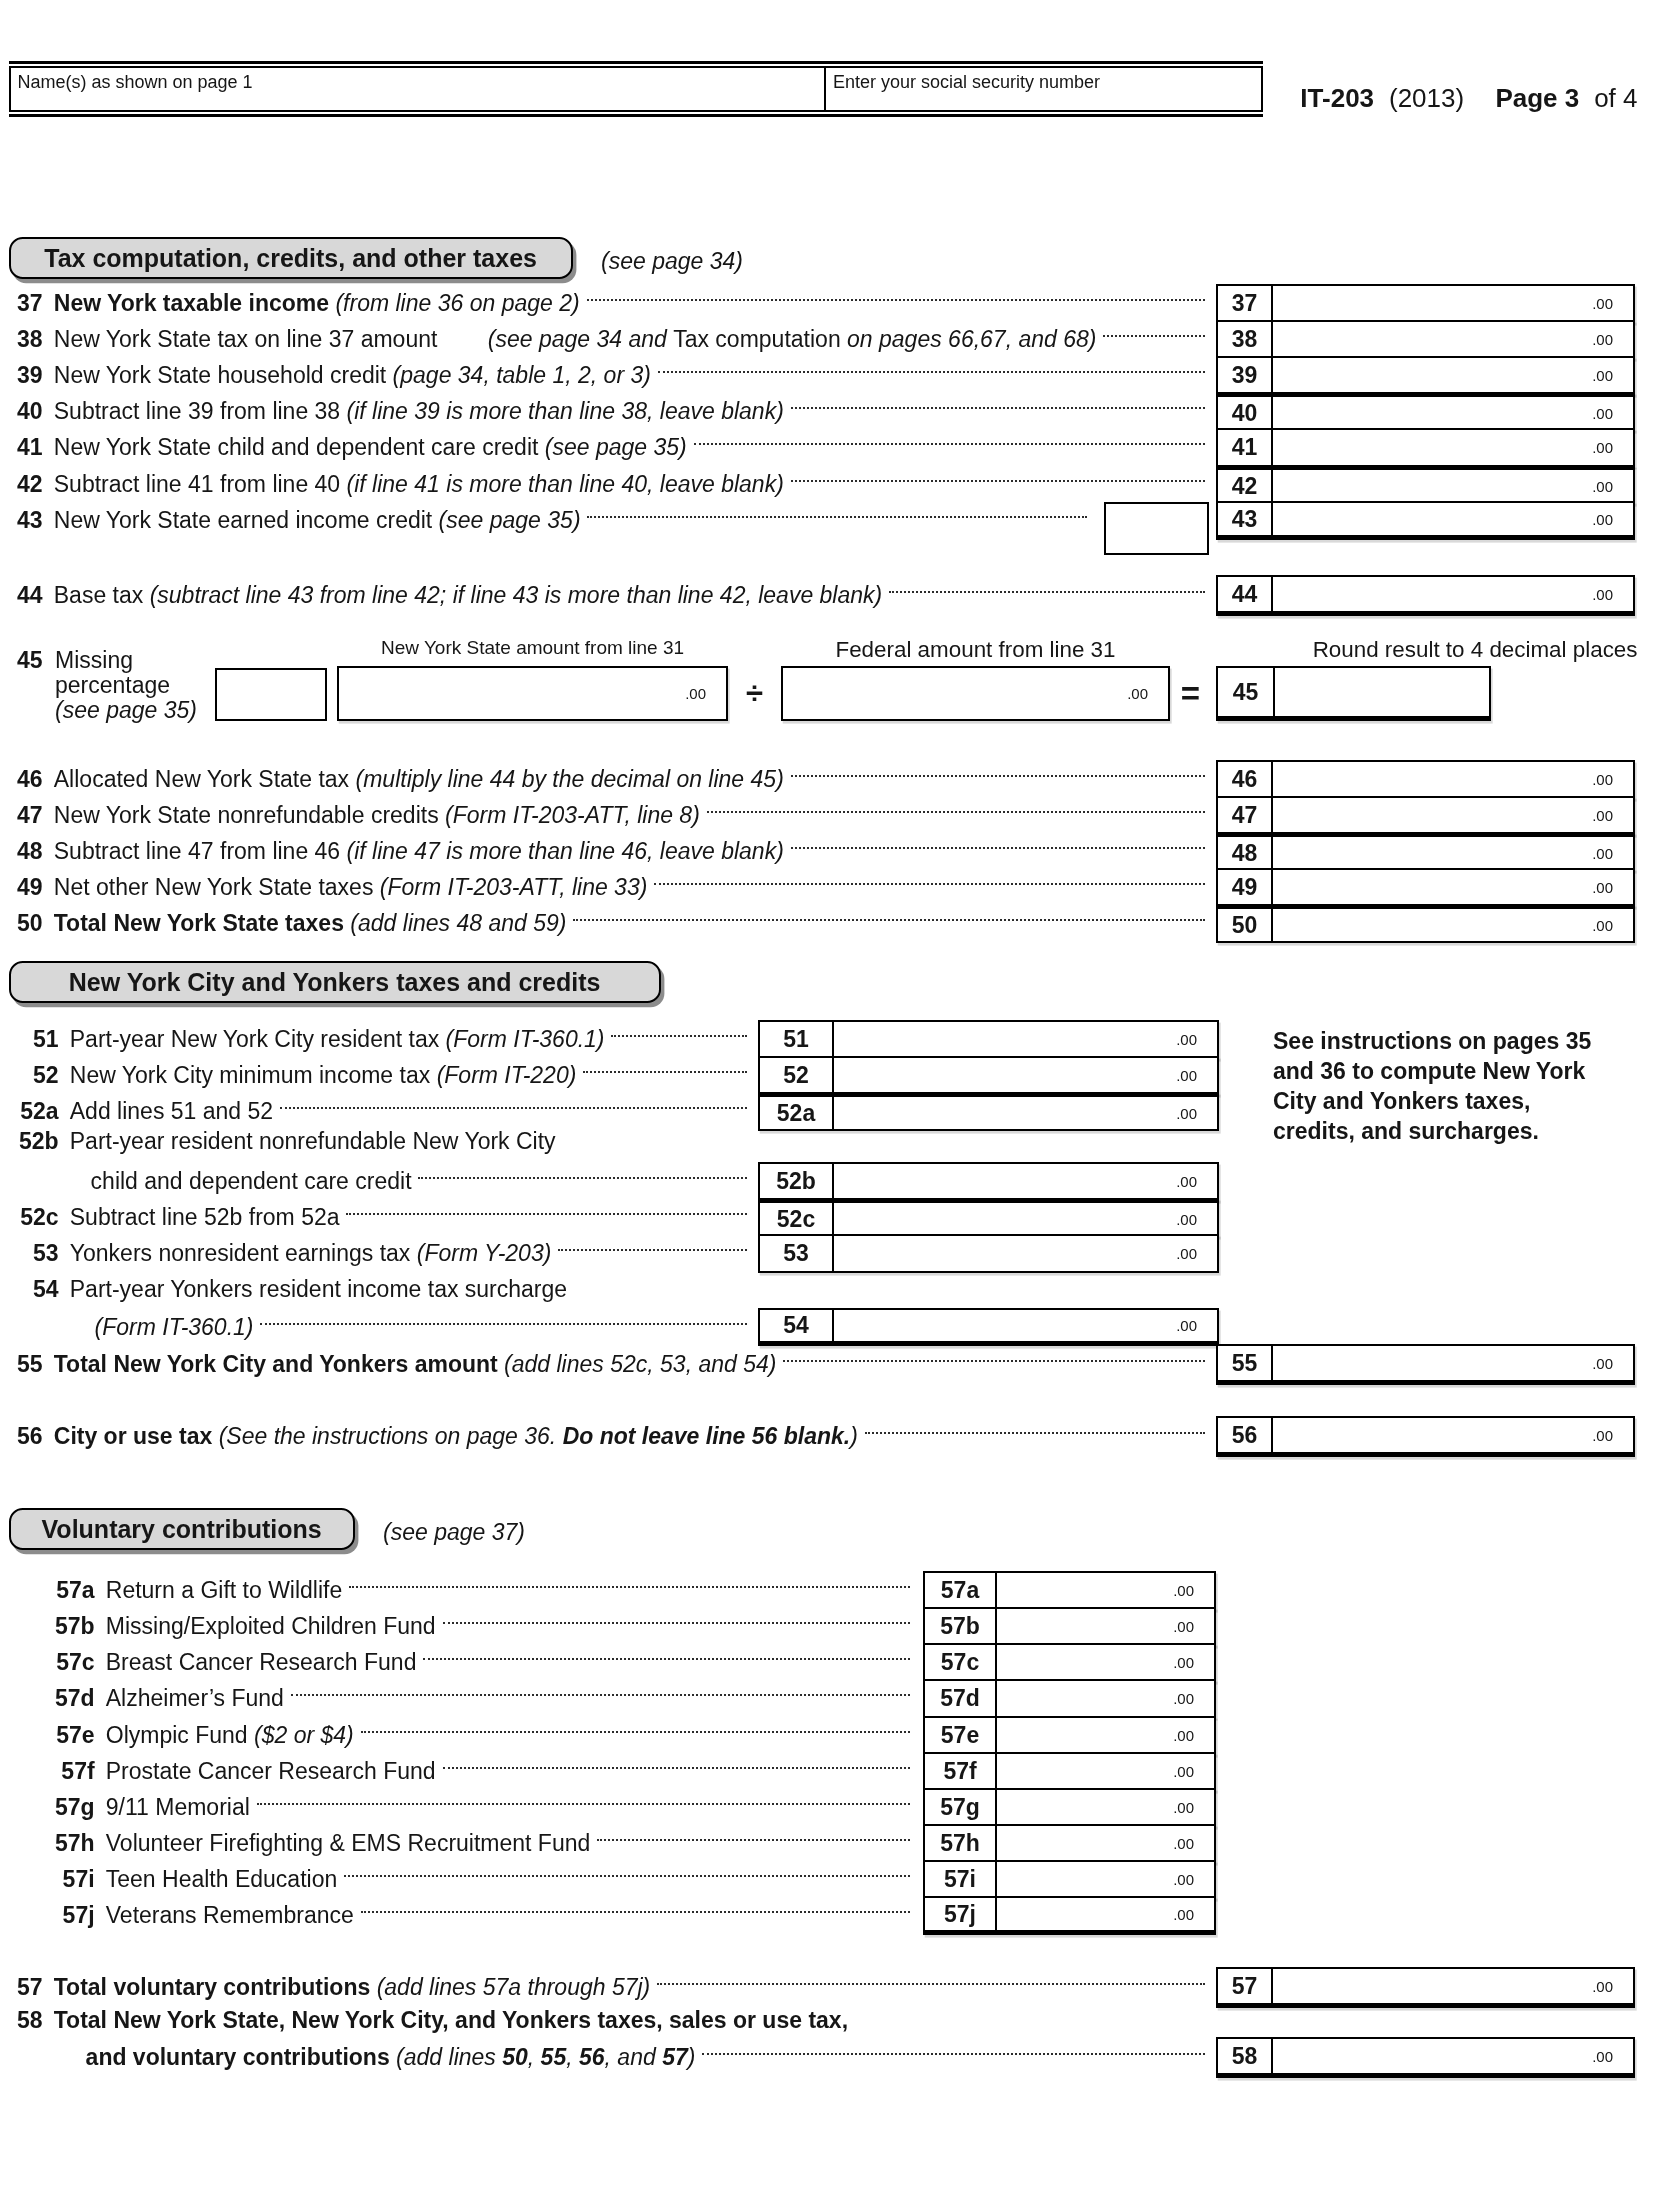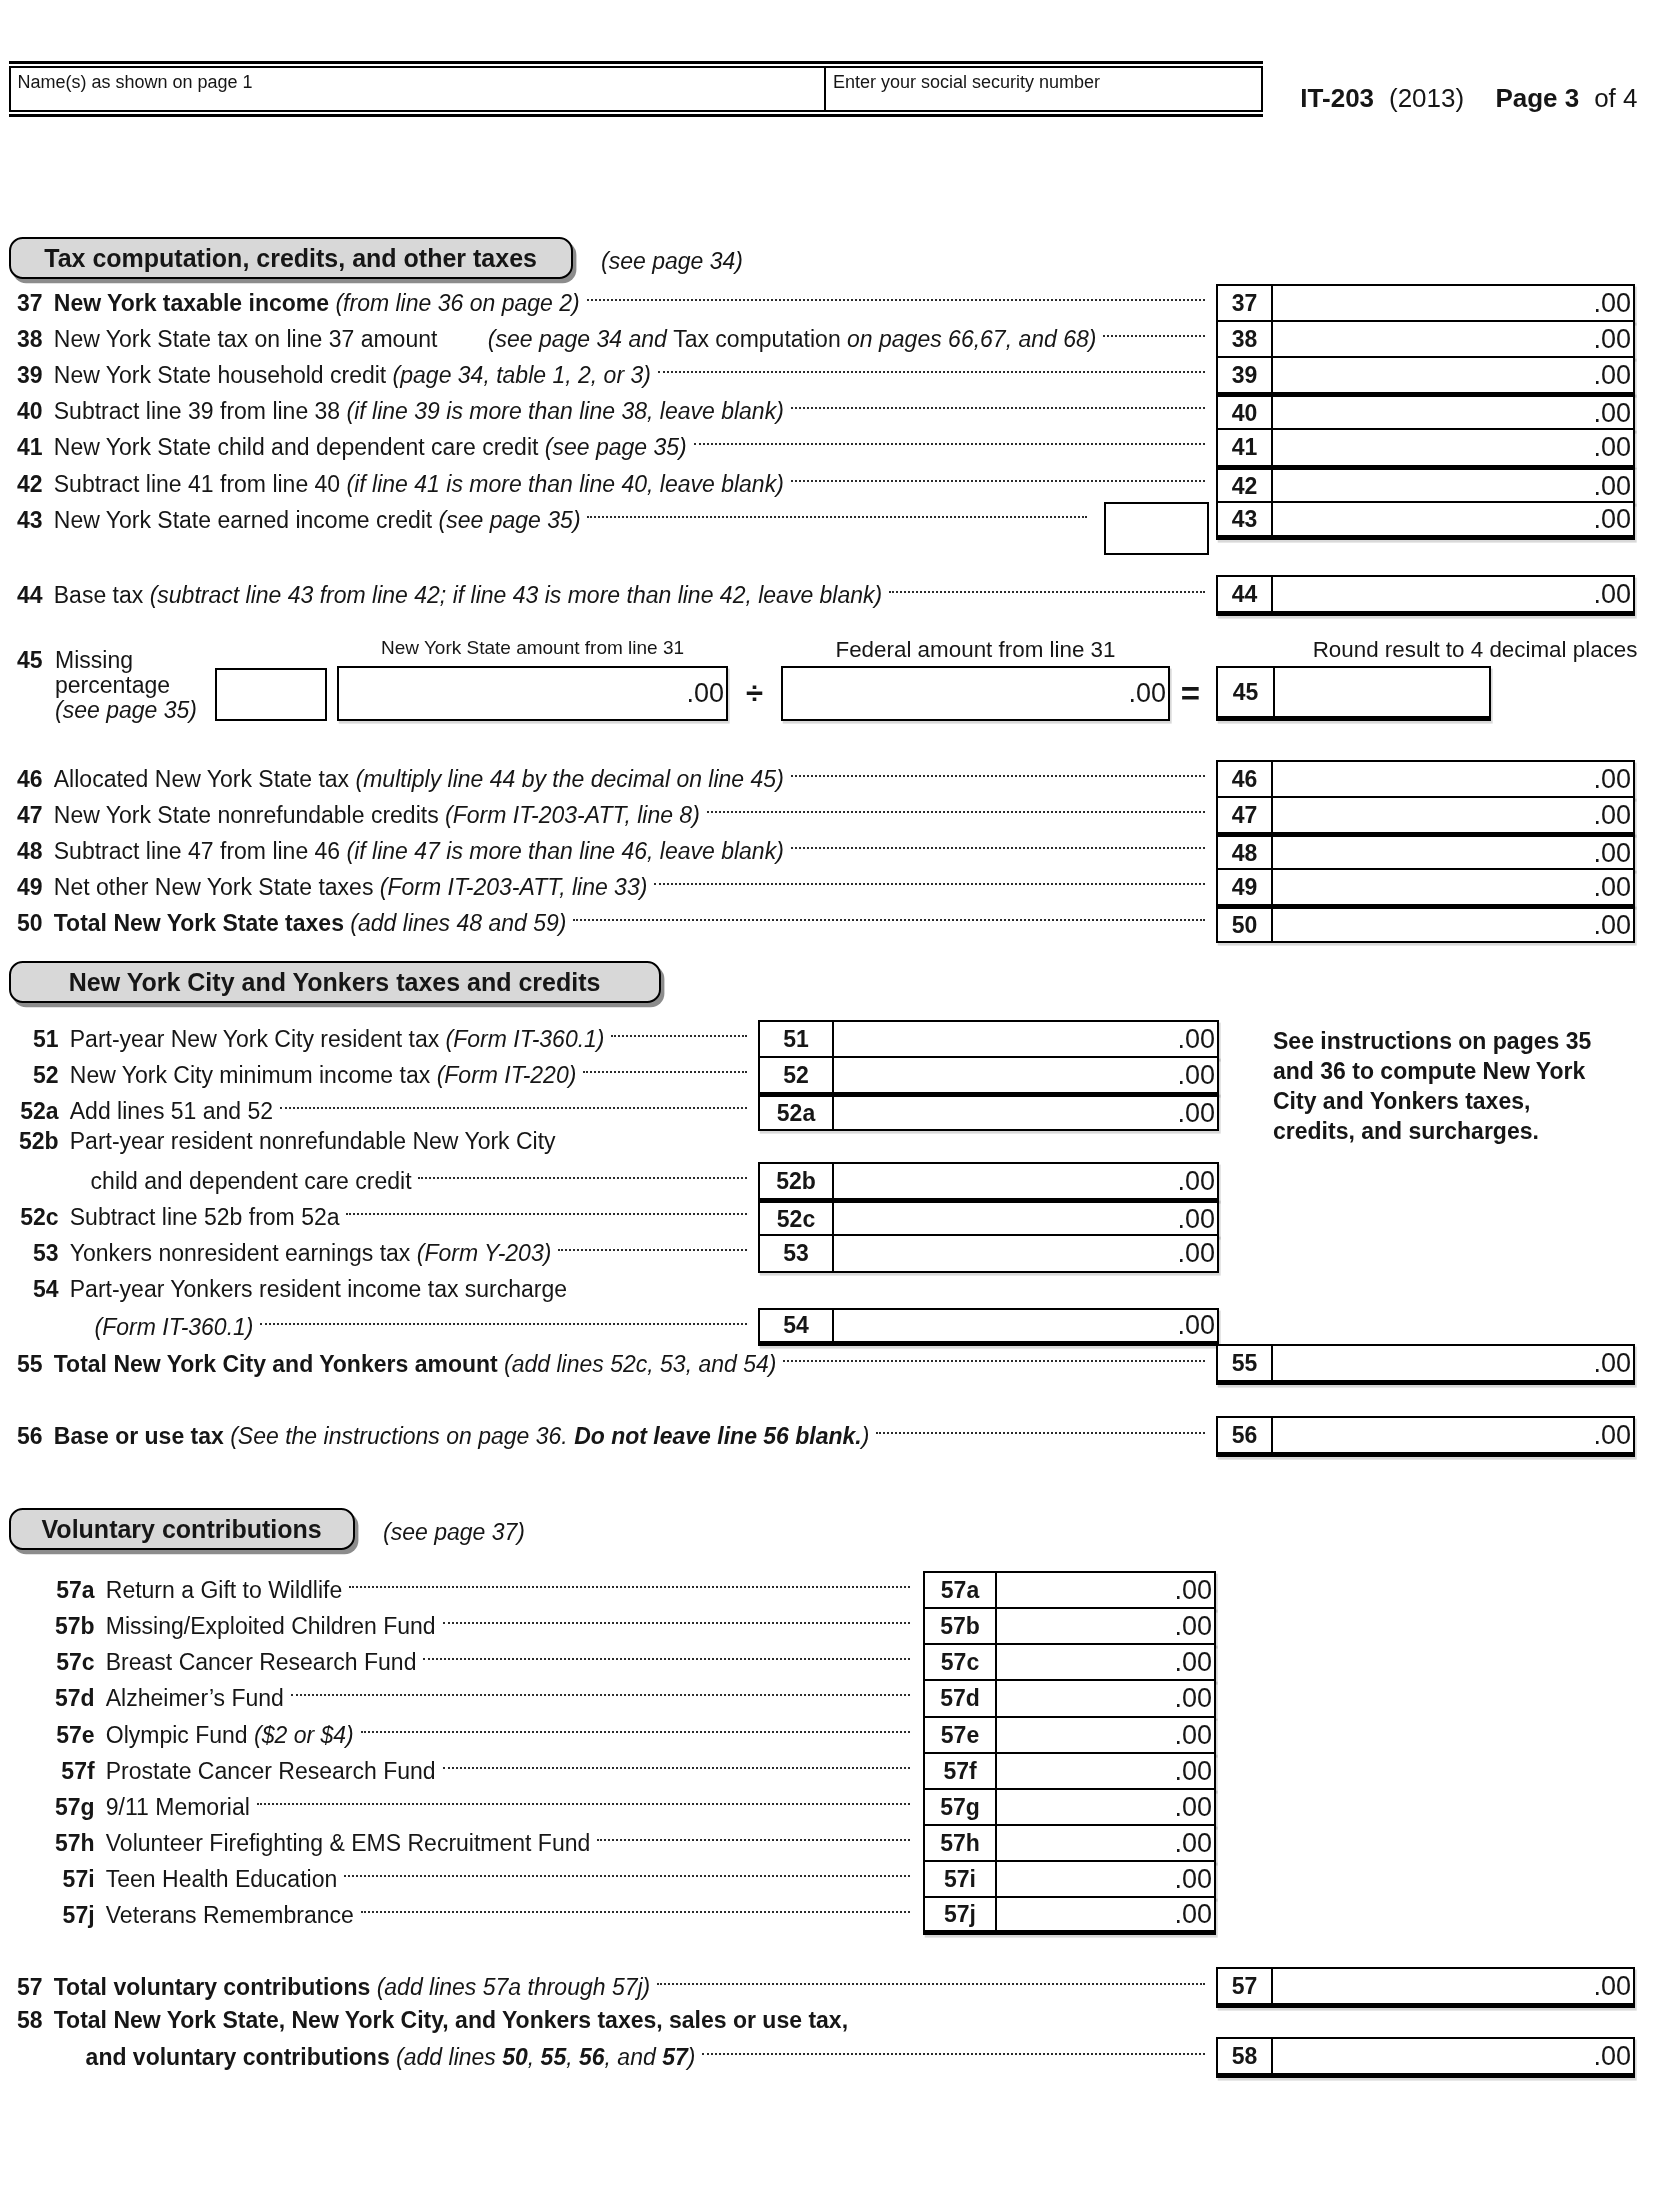--- a/index.html
+++ b/index.html
@@ -29,21 +29,21 @@
   .lbl { padding-left:11.2px; }
   .dots { flex:1; margin:0 3.4px 7.7px 6.9px; border-bottom:2.6px dotted #2b2b2b; min-width:12px; }
   .rowA { width:1200px; } .rowB { width:742px; } .rowC { width:905px; }
   
   .box { position:absolute; display:flex; border:2.6px solid #000; background:#fff; height:39px;
     box-shadow:1.7px 2.6px 0 rgba(0,0,0,.15); }
   .colA { left:1216px; width:419px; } .colB { left:758px; width:461px; } .colC { left:923px; width:293px; }
   .bnum { display:flex; align-items:center; justify-content:center; font-weight:700;
     border-right:2.6px solid #000; flex:none; }
   .colA .bnum { width:55px; } .colB .bnum { width:74px; } .colC .bnum { width:72px; }
-  .bval { flex:1; display:flex; align-items:center; justify-content:flex-end; padding-right:2px; font-size:27px;margin-left:12px; }
+  .bval { flex:1; display:flex; align-items:center; justify-content:flex-end; padding-right:20px; font-size:15px;margin-left:12px; }
   .tt { border-top-width:5.2px; } .tb { border-bottom-width:5.2px; } .tall { height:41px; }
   
   .abs { position:absolute; white-space:nowrap; }
   .auxbox { position:absolute; border:2.6px solid #000; background:#fff; }
   .ctr { text-align:center; }
   .op { position:absolute; display:flex; align-items:center; justify-content:center; font-weight:700; }
   .instr { position:absolute; left:1273px; top:1026px; font-weight:700; font-size:23px; line-height:30px; white-space:nowrap; }
   .instr span { display:block; }
   .ital { font-style:italic; }
 </style>
@@ -302,21 +302,21 @@
       <span class="lbl"><span style="font-weight: 700;">Total New York City and Yonkers amount </span><span style="font-style: italic;">(add lines 52c, 53, and 54)</span></span>
       <span class="dots"></span>
     </div>
   <div class="box colA tall tb" style="top:1344px">
       <span class="bnum">55</span>
       <span class="bval">.00</span>
     </div>
 
   <div class="row rowA" style="top:1416px;height:41px">
       <span class="num">56</span>
-      <span class="lbl"><span style="font-weight: 700;">Base or use tax </span><span style="font-style: italic;">(See the instructions on page 36. </span><span style="font-weight: 700; font-style: italic;">Do not leave line 56 blank.</span><span style="font-style: italic;">)</span></span>
+      <span class="lbl"><span style="font-weight: 700;">City or use tax </span><span style="font-style: italic;">(See the instructions on page 36. </span><span style="font-weight: 700; font-style: italic;">Do not leave line 56 blank.</span><span style="font-style: italic;">)</span></span>
       <span class="dots"></span>
     </div>
   <div class="box colA tall tb" style="top:1416px">
       <span class="bnum">56</span>
       <span class="bval">.00</span>
     </div>
 
   <div class="sechdr" style="top:1508px;width:346px">
     <span>Voluntary contributions</span>
   </div>

